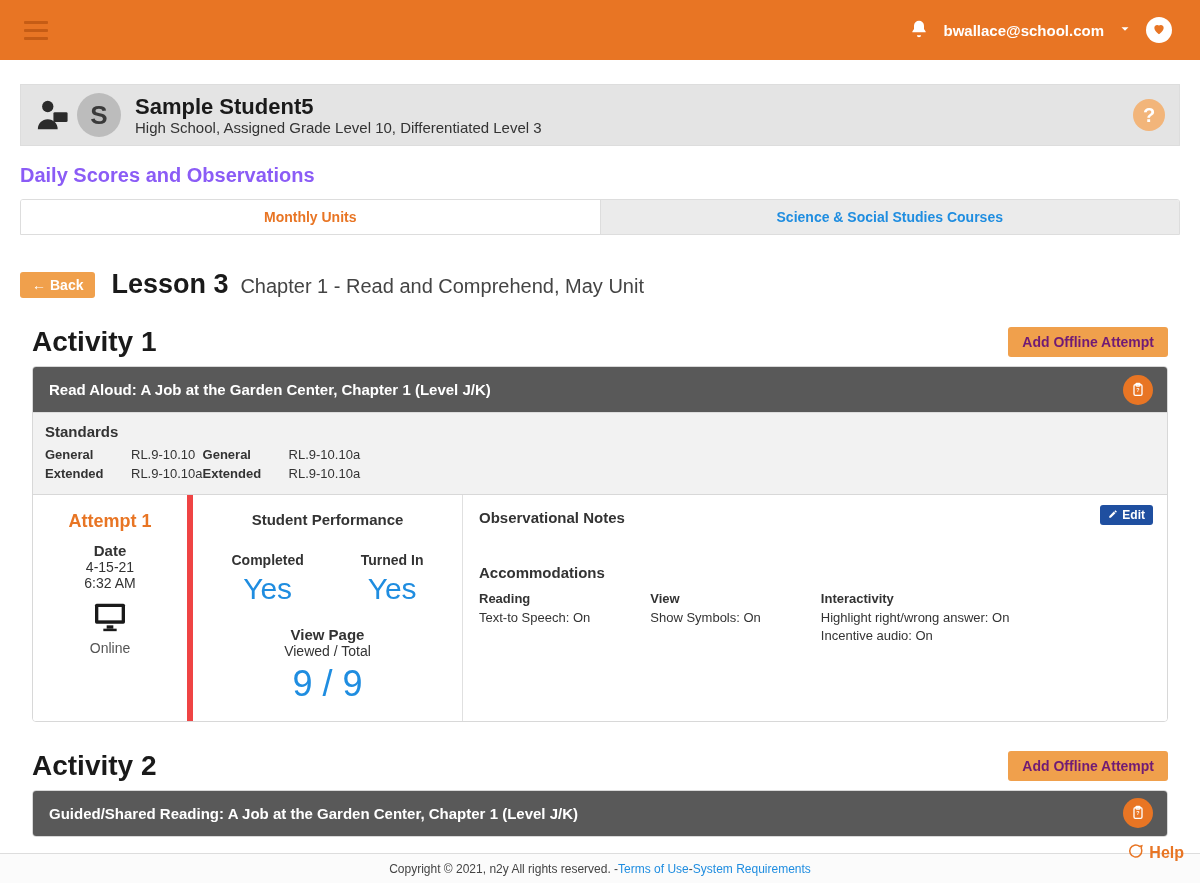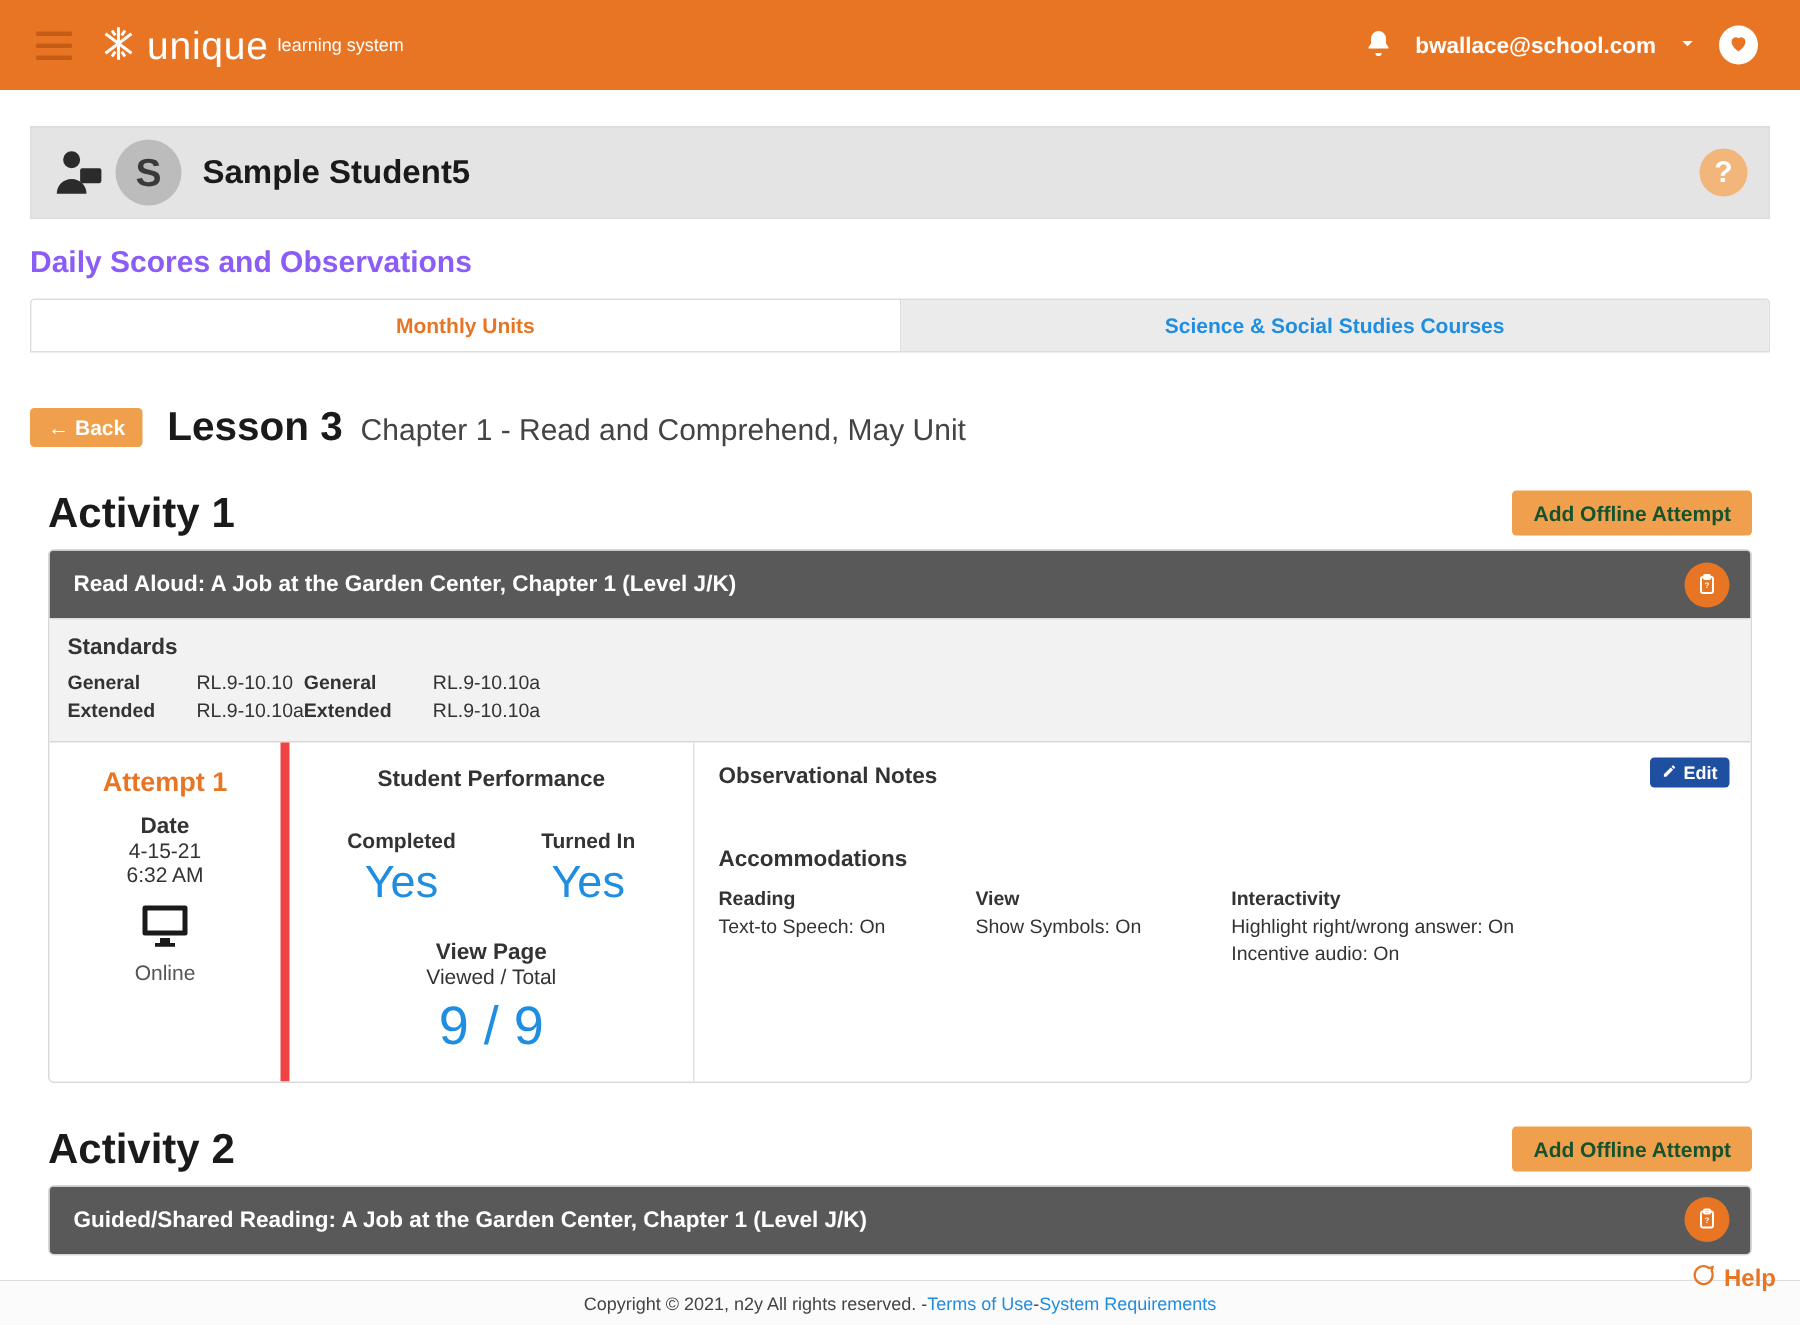--- a/index.html
+++ b/index.html
@@ -40,21 +40,21 @@
   
   
   .lesson-row { display:flex; align-items:center; margin: 34px 20px 0 20px; gap:16px; }
   .back-btn { background:#f0a04c; color:#fff; border:none; border-radius:3px; padding:5px 12px; font-size:14px; font-weight:700; cursor:pointer; display:flex; align-items:center; gap:4px; }
   .lesson-title { font-size: 27px; font-weight:700; color:#1a1a1a; }
   .lesson-sub { font-size: 20px; font-weight:400; color:#444; margin-left:8px; }
   
   
   .activity-header-row { display:flex; align-items:center; justify-content:space-between; margin: 26px 32px 8px 32px; }
   .activity-title { font-size: 28px; font-weight:700; color:#1a1a1a; }
-  .add-attempt-btn { background:#f0a04c; color:#14532d; border:none; border-radius:3px; padding:7px 14px; font-size:14px; font-weight:600; cursor:pointer; }
+  .add-attempt-btn { background:#f0a04c; color:#701a75; border:none; border-radius:3px; padding:7px 14px; font-size:14px; font-weight:600; cursor:pointer; }
   
   .activity-box { margin: 0 32px 28px 32px; border:1px solid #d8d8d8; border-radius:4px; overflow:hidden; }
   .act-bar { background:#595959; color:#fff; padding: 14px 16px; display:flex; align-items:flex-start; position:relative; font-size:15px; font-weight:700; }
   .act-copy { position:absolute; right:14px; top:50%; transform:translateY(-50%); width:30px; height:30px; border-radius:50%; background:#e87524; display:flex; align-items:center; justify-content:center; cursor:pointer; }
   
   .standards { background:#f2f2f2; padding: 10px 12px 10px 12px; border-top:1px solid #ddd; }
   .standards-title { font-size:15px; font-weight:700; margin-bottom:6px; }
   .standards-grid { display:flex; }
   .std-col { font-size:13px; line-height:1.45; }
   .std-label { font-weight:700; display:inline-block; width:86px; }
@@ -92,35 +92,20 @@
 </style>
 </head>
 <body>
 
 <div class="top-header">
   <div class="hamburger">
     <div></div>
       <div></div>
       <div></div>
   </div>
-  <div class="brand">
-    <span class="snowflake">
-      <svg width="26" height="26" viewBox="0 0 24 24" fill="none" stroke="#fff" stroke-width="1.8">
-          <line x1="12" y1="2" x2="12" y2="22"></line>
-          <line x1="4" y1="6" x2="20" y2="18"></line>
-          <line x1="20" y1="6" x2="4" y2="18"></line>
-          <line x1="8" y1="4" x2="10" y2="7"></line>
-          <line x1="16" y1="4" x2="14" y2="7"></line>
-          <line x1="8" y1="20" x2="10" y2="17"></line>
-          <line x1="16" y1="20" x2="14" y2="17"></line>
-        </svg>
-    </span>
-    <span class="brand-main">unique</span>
-    <span class="brand-sub">learning system</span>
-  </div>
   <div class="header-right">
     <span class="bell">
       <svg width="20" height="20" viewBox="0 0 24 24" fill="#fff">
           <path d="M12 2a6 6 0 0 0-6 6v4l-2 3v1h16v-1l-2-3V8a6 6 0 0 0-6-6zm0 20a2.5 2.5 0 0 0 2.5-2.5h-5A2.5 2.5 0 0 0 12 22z"></path>
         </svg>
     </span>
     <span class="user-email">bwallace@school.com</span>
     <span class="chev-down">
       <svg width="14" height="14" viewBox="0 0 24 24" fill="#fff">
           <path d="M6 9l6 6 6-6z"></path>
@@ -144,20 +129,21 @@
           <path d="M2 22c0-4 3-7 7-7s7 3 7 7H2z"></path>
           <rect x="13" y="10" width="10" height="7" rx="1" fill="#2b2b2b"></rect>
         </svg>
     </span>
     <span class="sb-avatar">
       <span>S</span>
     </span>
   </div>
   <div class="sb-text">
     <div class="sb-name">Sample Student5</div>
+    <div class="sb-meta">High School, Assigned Grade Level 10, Differentiated Level 3</div>
   </div>
   <div class="sb-help">?</div>
 </div>
 
 <h1 class="page-title">Daily Scores and Observations</h1>
 
 <div class="tabs">
   <div class="tab active">Monthly Units</div>
   <div class="tab">Science &amp; Social Studies Courses</div>
 </div>

